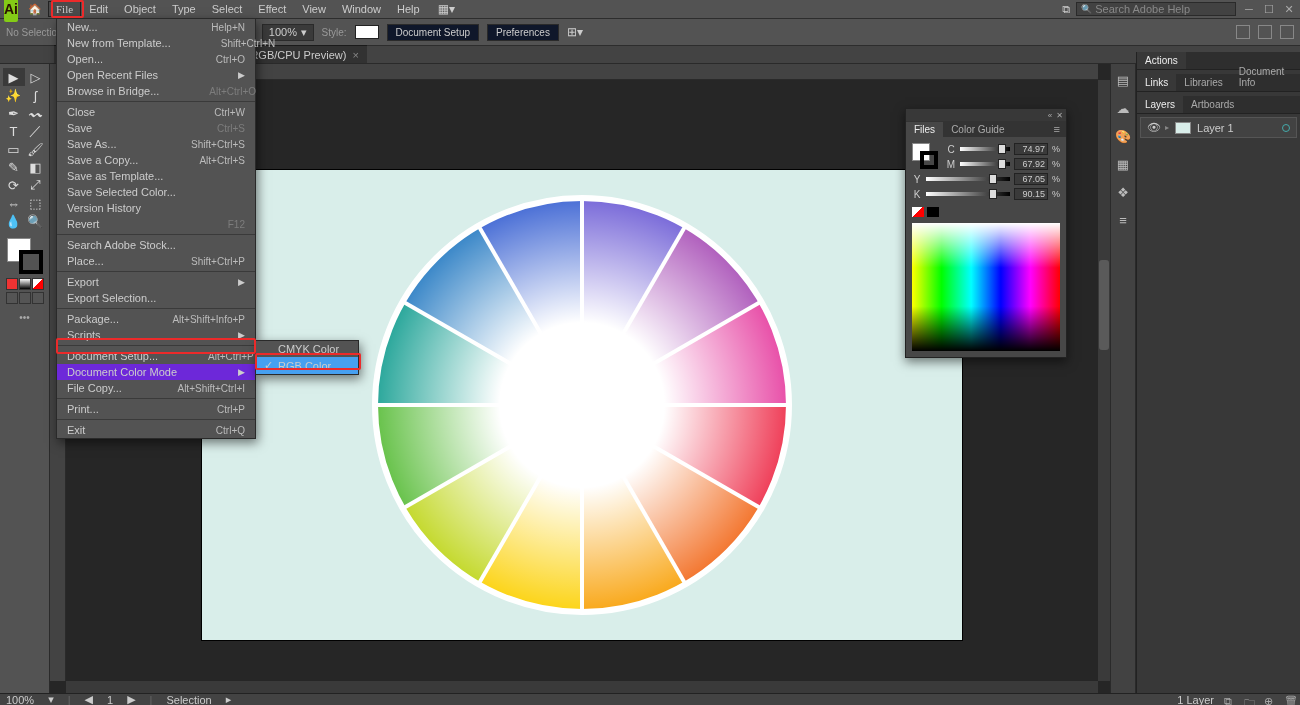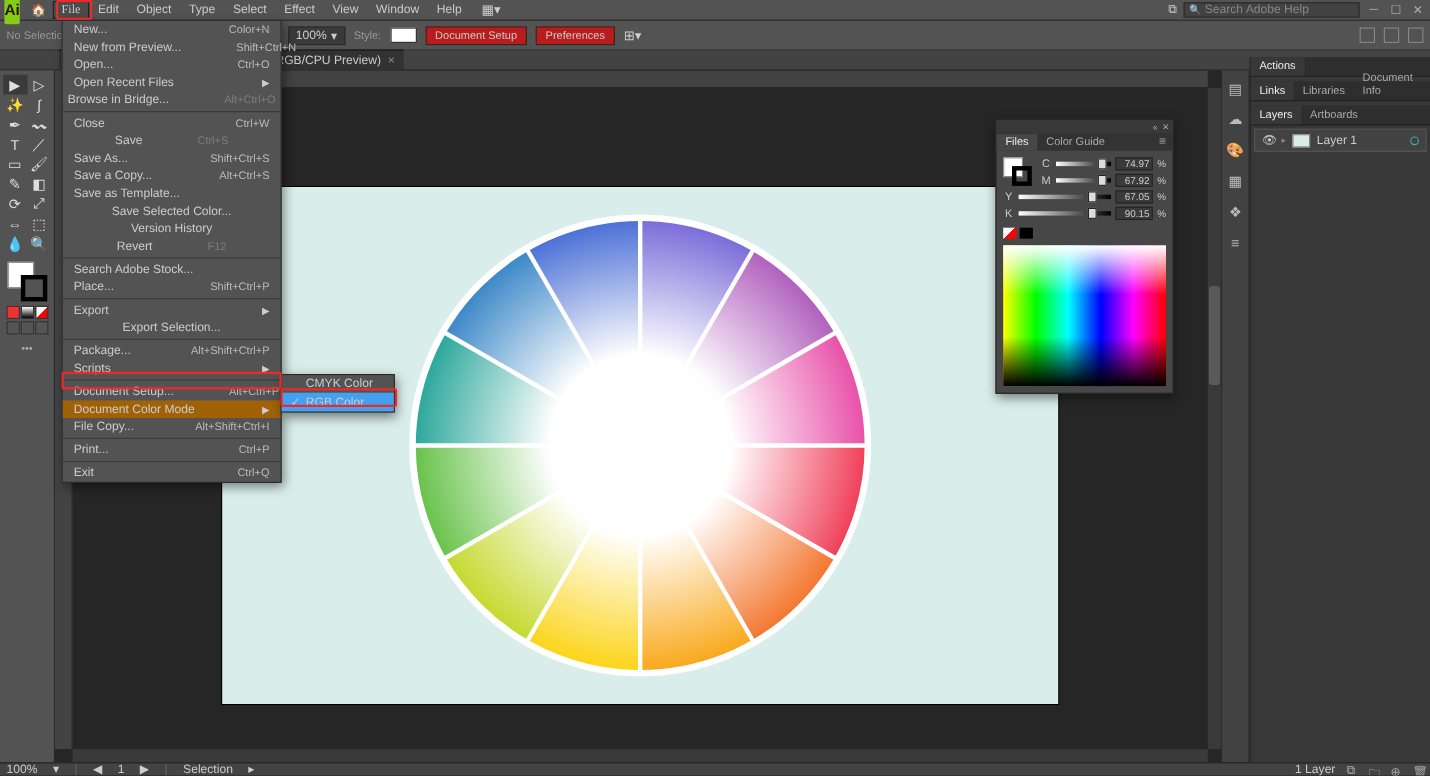--- a/index.html
+++ b/index.html
@@ -15,21 +15,21 @@
   .search-box { background:#424242; border:1px solid #2a2a2a; width:160px; height:14px; display:flex; align-items:center; padding:0 4px; color:#888;}
   .search-box span.icon{font-size:9px;margin-right:3px;}
   .winbtn { width:14px;height:12px;display:flex;align-items:center;justify-content:center;color:#aaa;}
 
   
   .optionsbar { height: 28px; background:#535353; border-top:1px solid #2d2d2d; border-bottom:1px solid #2d2d2d; display:flex; align-items:center; padding:0 6px; gap:8px;}
   .optionsbar .label { color:#999; font-size:10px;}
   .optionsbar .dropdown { background:#3a3a3a; border:1px solid #2a2a2a; padding:1px 6px; font-size:10px; display:flex; align-items:center; gap:4px;}
   .optionsbar .swatch{width:24px;height:14px;background:#fff;border:1px solid #222;}
   .optionsbar .stroke-line{width:48px;height:1px;background:#aaa;border:1px solid #666;}
-  .optionsbar .opt-btn{background:#b91c1c;border:1px solid #2a2a2a;padding:2px 8px;font-size:10px;}
+  .optionsbar .opt-btn{background:#0f172a;border:1px solid #2a2a2a;padding:2px 8px;font-size:10px;}
   .optionsbar-right{margin-left:auto;display:flex;gap:8px;}
   .optionsbar-right .ic{width:14px;height:14px;border:1px solid #888;}
   
   
   .tabbar { height:18px; background:#434343; border-bottom:1px solid #2a2a2a; display:flex; align-items:flex-end; padding-left:54px;}
   .tab { background:#323232; padding:3px 8px 2px; font-size:10px; color:#ccc; display:flex; align-items:center; gap:6px; border-top:1px solid #1a1a1a;}
   .tab .close{color:#888;cursor:pointer;}
 
   
   .toolbar { position:absolute; left:0; top:64px; width:50px; bottom:12px; background:#535353; border-right:1px solid #2a2a2a; display:flex; flex-direction:column; align-items:center; padding-top:4px;}
@@ -50,22 +50,22 @@
   .artboard-zone { position:absolute; left:16px; top:16px; right:12px; bottom:12px; display:flex; align-items:flex-start; justify-content:center; padding-top:90px;}
   .artboard{ width:760px; height:470px; background:#d9eeea; box-shadow:0 0 0 1px #000; position:relative;}
   .color-wheel{position:absolute;left:50%;top:50%;transform:translate(-50%,-50%);width:420px;height:420px;}
   .scrollbar-v{position:absolute;right:0;top:16px;bottom:12px;width:12px;background:#3a3a3a;}
   .scrollbar-v .thumb{position:absolute;left:1px;right:1px;top:180px;height:90px;background:#5a5a5a;border-radius:3px;}
   .scrollbar-h{position:absolute;left:16px;right:12px;bottom:0;height:12px;background:#3a3a3a;}
 
   
   .dropdown-menu{position:absolute;left:56px;top:18px;width:200px;background:#535353;border:1px solid #2a2a2a;box-shadow:2px 4px 10px rgba(0,0,0,.5);z-index:50;}
   .dropdown-menu .mi{display:flex;align-items:center;justify-content:space-between;padding:2px 10px;font-size:11px;white-space:nowrap;gap:36px;}
-  .dropdown-menu .mi.disabled{color:#7d7d7d;justify-content:center;}
-  .dropdown-menu .mi.sel{background:#a16207;color:#fff;}
+  .dropdown-menu .mi.disabled{color:#7d7d7d;}
+  .dropdown-menu .mi.sel{background:#6d28d9;color:#fff;}
   .dropdown-menu .mi .sc{color:#bbb;font-size:10px;margin-left:14px;}
   .dropdown-menu .mi.disabled .sc{color:#7d7d7d;}
   .dropdown-menu .sep{height:1px;background:#3a3a3a;margin:2px 0;}
   .dropdown-menu .mi .arrow{color:#ccc;font-size:9px;}
 
   
   .submenu{position:absolute;left:255px;top:340px;width:104px;background:#535353;border:1px solid #2a2a2a;box-shadow:2px 4px 10px rgba(0,0,0,.5);z-index:51;}
   .submenu .mi{display:flex;align-items:center;padding:2px 8px;font-size:11px;gap:4px;}
   .submenu .mi.sel{background:#46a0f0;color:#fff;}
   .submenu .check{width:10px;display:inline-block;}
@@ -287,24 +287,24 @@
   </div>
   <div class="scrollbar-v">
       <div class="thumb"></div>
     </div>
   <div class="scrollbar-h"></div>
 </div>
 
 <div class="dropdown-menu" id="file-menu">
     <div class="mi">
       <span>New...</span>
-      <span class="sc">Color+N</span>
-    </div>
-    <div class="mi">
-      <span>New from Preview...</span>
+      <span class="sc">Help+N</span>
+    </div>
+    <div class="mi">
+      <span>New from Template...</span>
       <span class="sc">Shift+Ctrl+N</span>
     </div>
     <div class="mi">
       <span>Open...</span>
       <span class="sc">Ctrl+O</span>
     </div>
     <div class="mi">
       <span>Open Recent Files</span>
       <span class="arrow">▶</span>
     </div>
@@ -354,21 +354,21 @@
     <div class="mi">
       <span>Export</span>
       <span class="arrow">▶</span>
     </div>
     <div class="mi disabled">
       <span>Export Selection...</span>
     </div>
     <div class="sep"></div>
     <div class="mi">
       <span>Package...</span>
-      <span class="sc">Alt+Shift+Ctrl+P</span>
+      <span class="sc">Alt+Shift+Info+P</span>
     </div>
     <div class="mi">
       <span>Scripts</span>
       <span class="arrow">▶</span>
     </div>
     <div class="sep"></div>
     <div class="mi">
       <span>Document Setup...</span>
       <span class="sc">Alt+Ctrl+P</span>
     </div>

